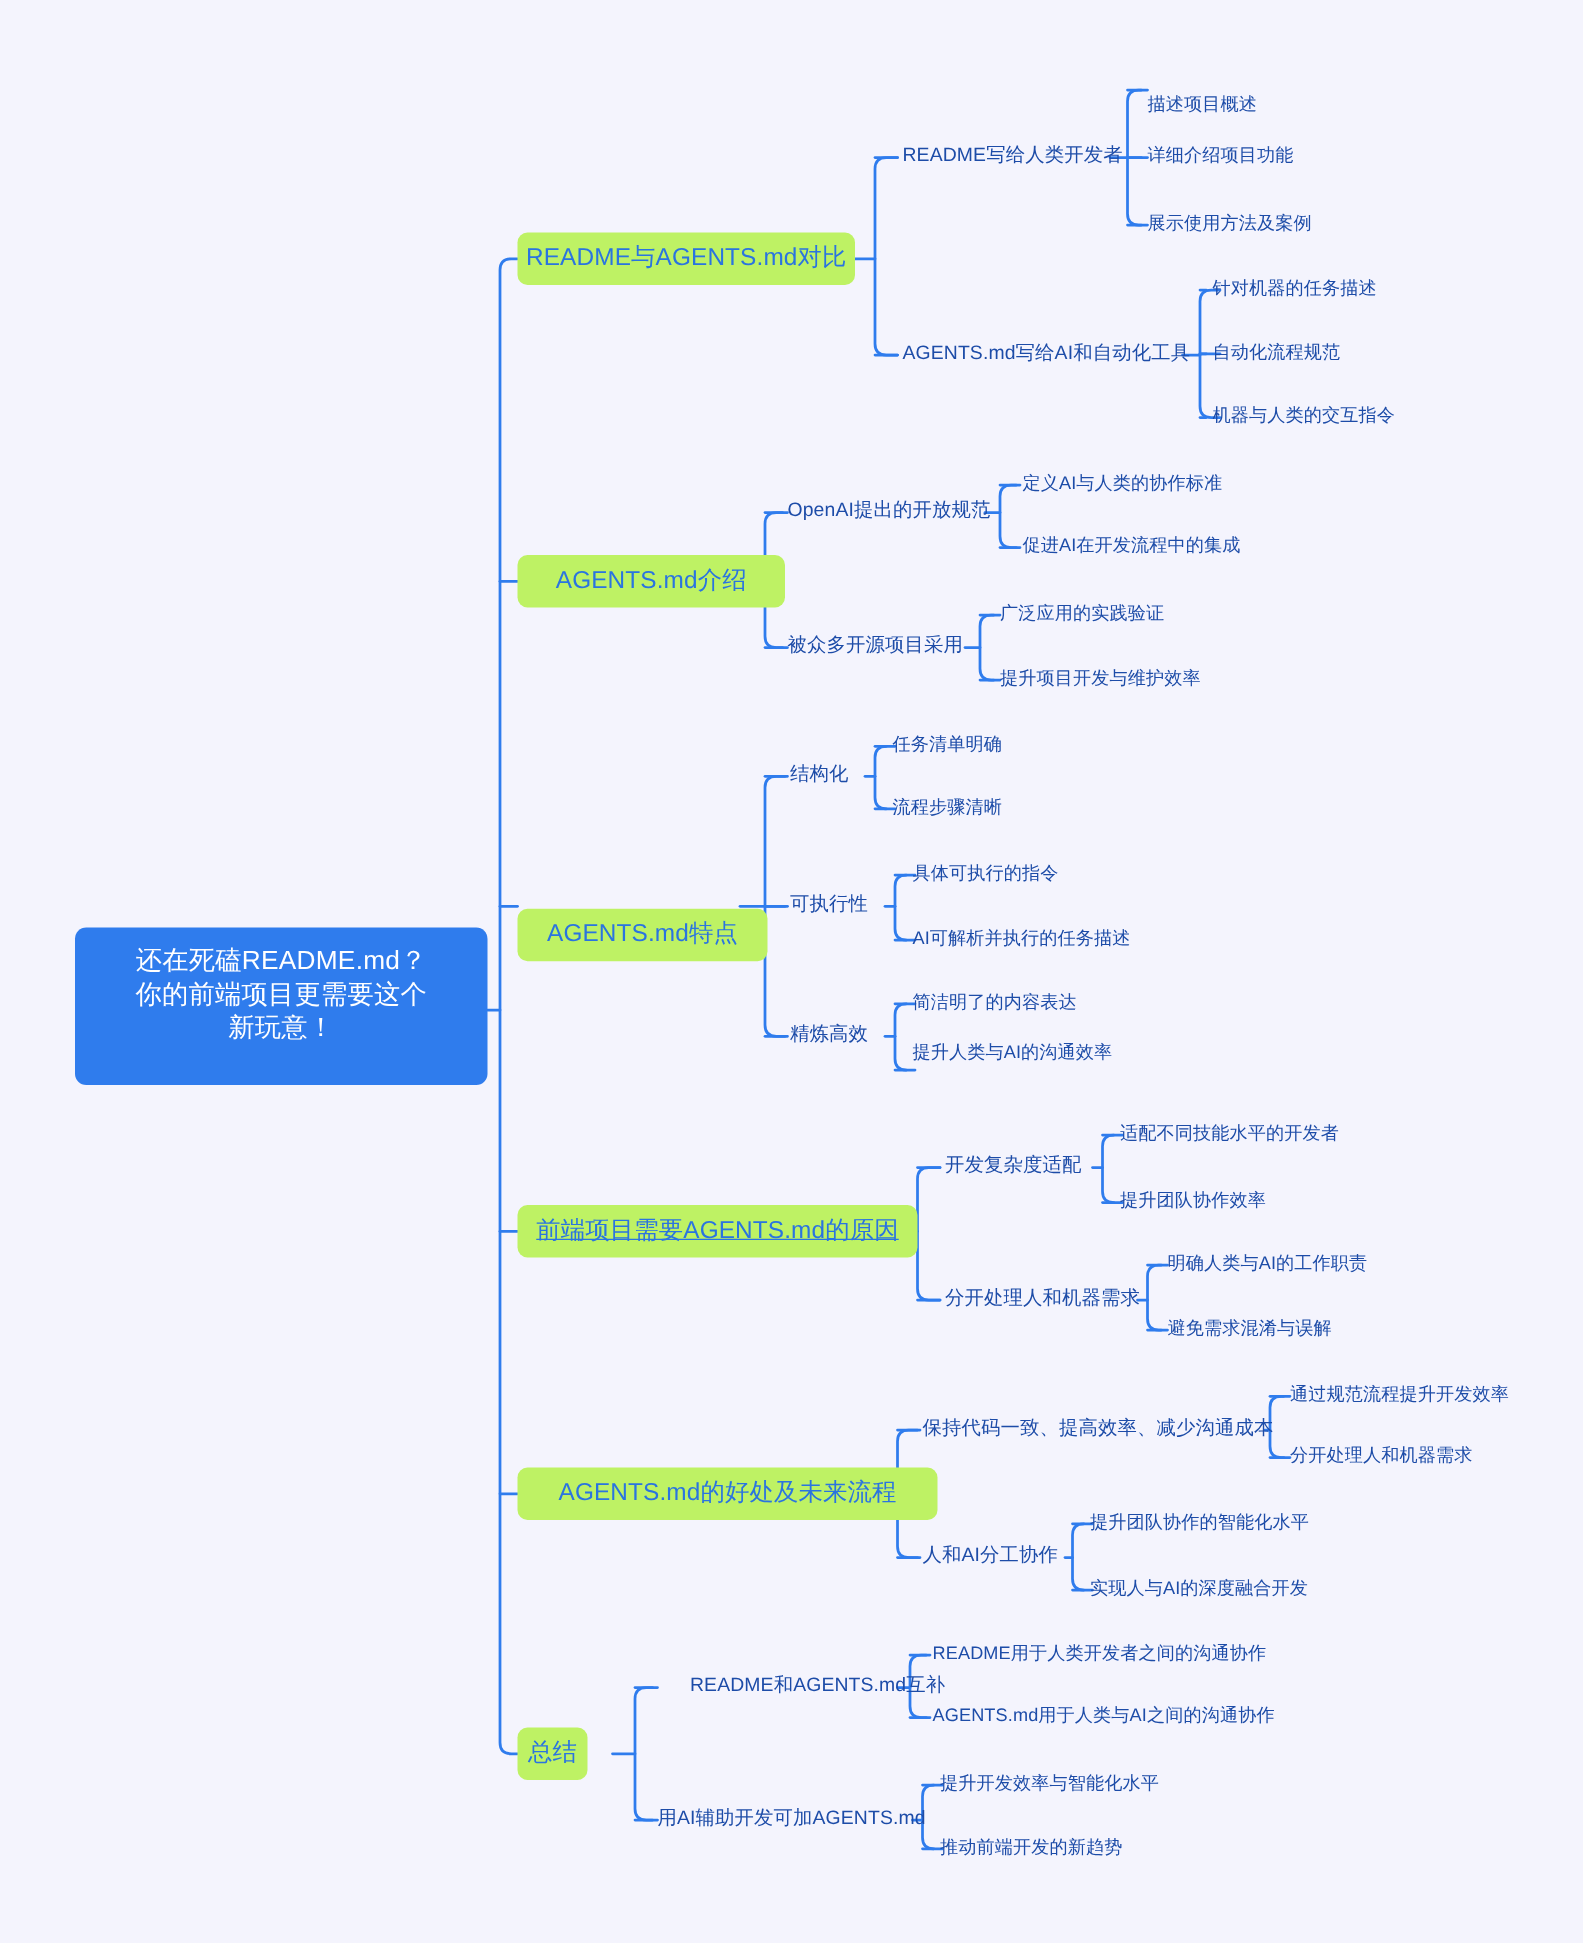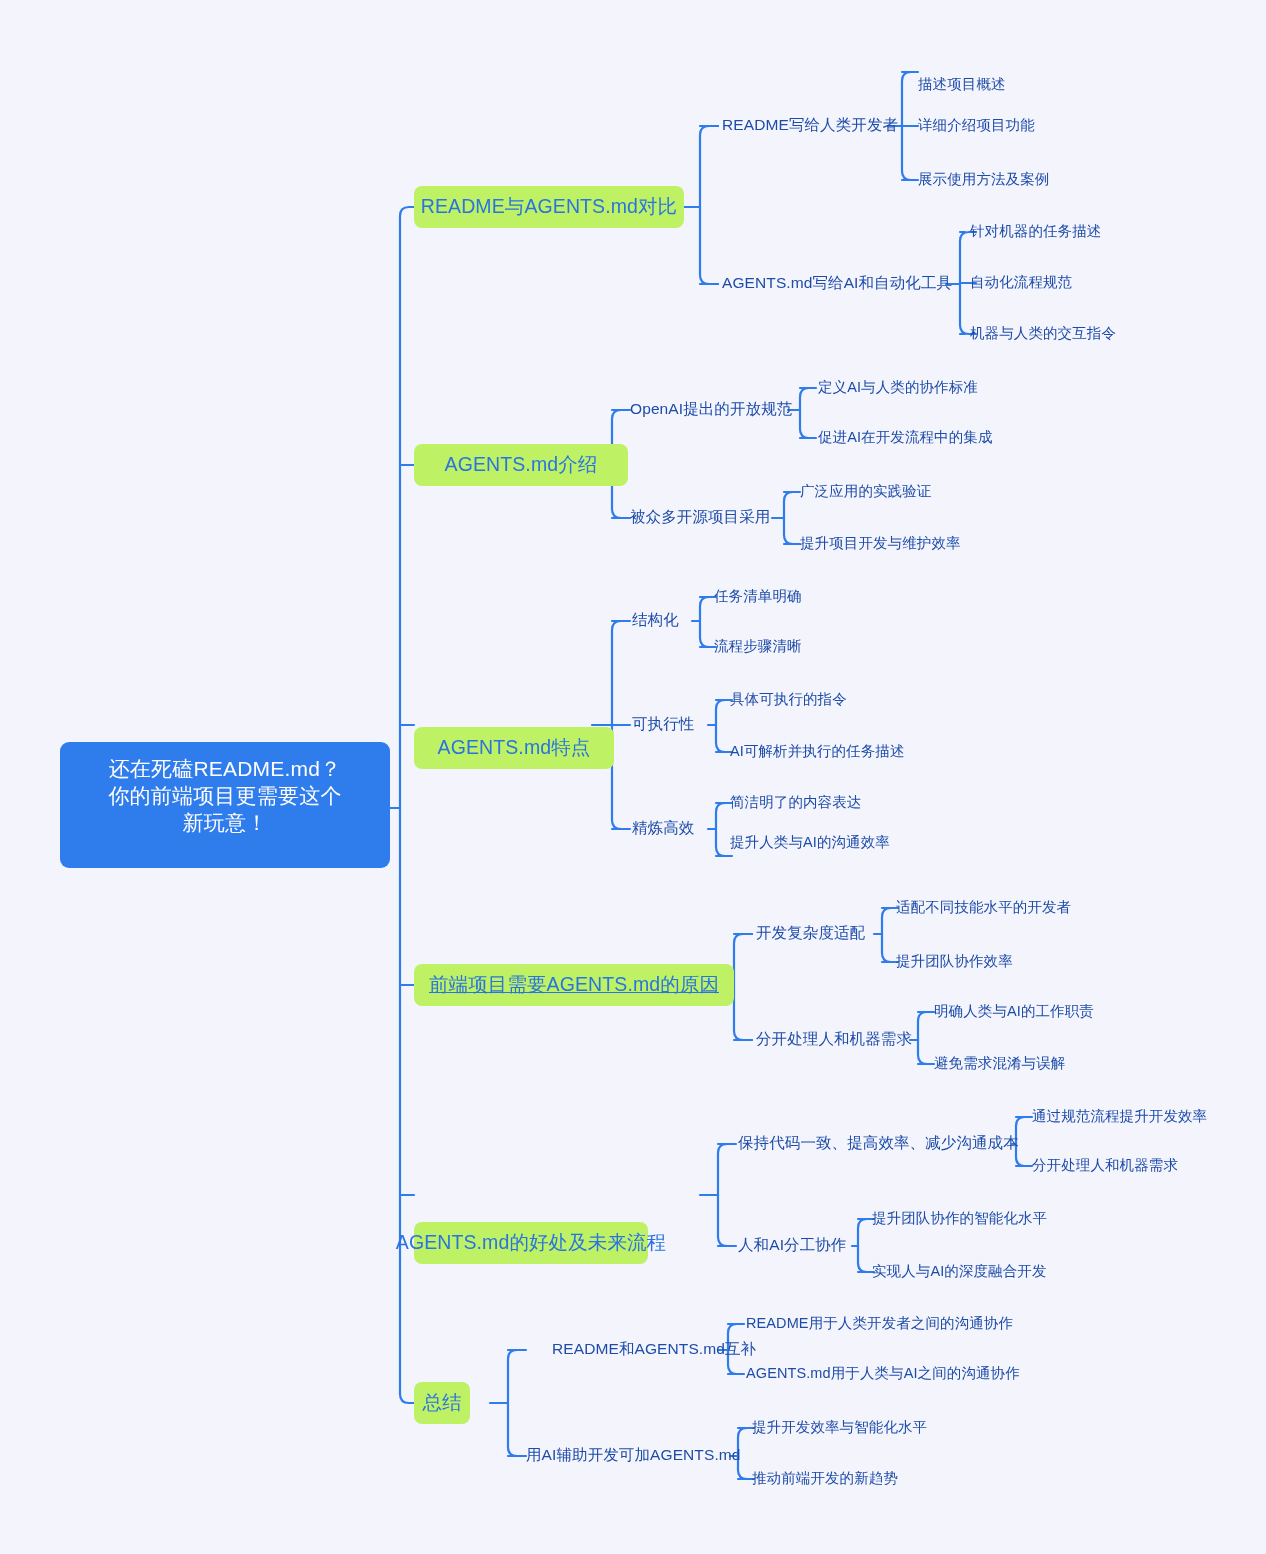--- a/index.html
+++ b/index.html
@@ -198,21 +198,21 @@
       <div class="node l2-node" style="left: 632px; top: 818px;"><span>精炼高效</span></div>
       <div class="node l3-node" style="left: 730px; top: 793px;"><span>简洁明了的内容表达</span></div>
       <div class="node l3-node" style="left: 730px; top: 802px; margin-top: 31px;"><span>提升人类与AI的沟通效率</span></div>
       <div class="node l1-node" style="left: 414px; top: 964px; width: 320px; text-decoration: underline;"><span>前端项目需要AGENTS.md的原因</span></div>
       <div class="node l2-node" style="left: 756px; top: 923px;"><span>开发复杂度适配</span></div>
       <div class="node l3-node" style="left: 896px; top: 898px;"><span>适配不同技能水平的开发者</span></div>
       <div class="node l3-node" style="left: 896px; top: 952px;"><span>提升团队协作效率</span></div>
       <div class="node l2-node" style="left: 756px; top: 1029px;"><span>分开处理人和机器需求</span></div>
       <div class="node l3-node" style="left: 934px; top: 1002px;"><span>明确人类与AI的工作职责</span></div>
       <div class="node l3-node" style="left: 934px; top: 1054px;"><span>避免需求混淆与误解</span></div>
-      <div class="node l1-node" style="left: 414px; top: 1174px; width: 234px; margin-top: 48px;"><span>AGENTS.md的好处及未来流程</span></div>
+      <div class="node l1-node" style="left: 414px; top: 1174px; width: 336px;"><span>AGENTS.md的好处及未来流程</span></div>
       <div class="node l2-node" style="left: 738px; top: 1133px;"><span>保持代码一致、提高效率、减少沟通成本</span></div>
       <div class="node l3-node" style="left: 1032px; top: 1107px;"><span>通过规范流程提升开发效率</span></div>
       <div class="node l3-node" style="left: 1032px; top: 1156px;"><span>分开处理人和机器需求</span></div>
       <div class="node l2-node" style="left: 738px; top: 1235px;"><span>人和AI分工协作</span></div>
       <div class="node l3-node" style="left: 872px; top: 1209px;"><span>提升团队协作的智能化水平</span></div>
       <div class="node l3-node" style="left: 872px; top: 1262px;"><span>实现人与AI的深度融合开发</span></div>
       <div class="node l1-node" style="left: 414px; top: 1382px; width: 56px;"><span>总结</span></div>
       <div class="node l2-node" style="left: 552px; top: 1339px;"><span>README和AGENTS.md互补</span></div>
       <div class="node l3-node" style="left: 746px; top: 1314px;"><span>README用于人类开发者之间的沟通协作</span></div>
       <div class="node l3-node" style="left: 746px; top: 1364px;"><span>AGENTS.md用于人类与AI之间的沟通协作</span></div>

